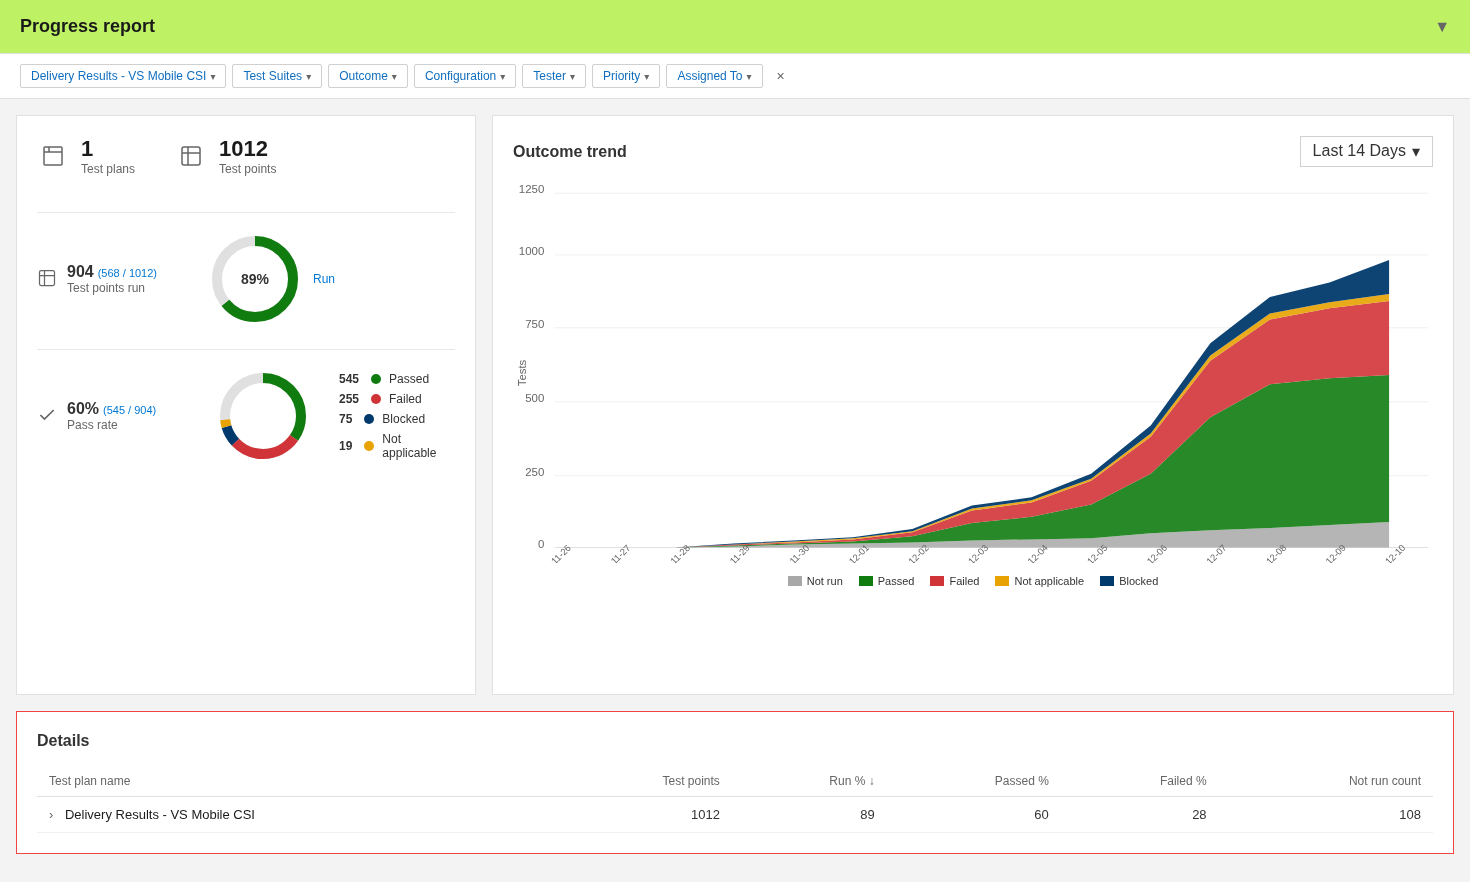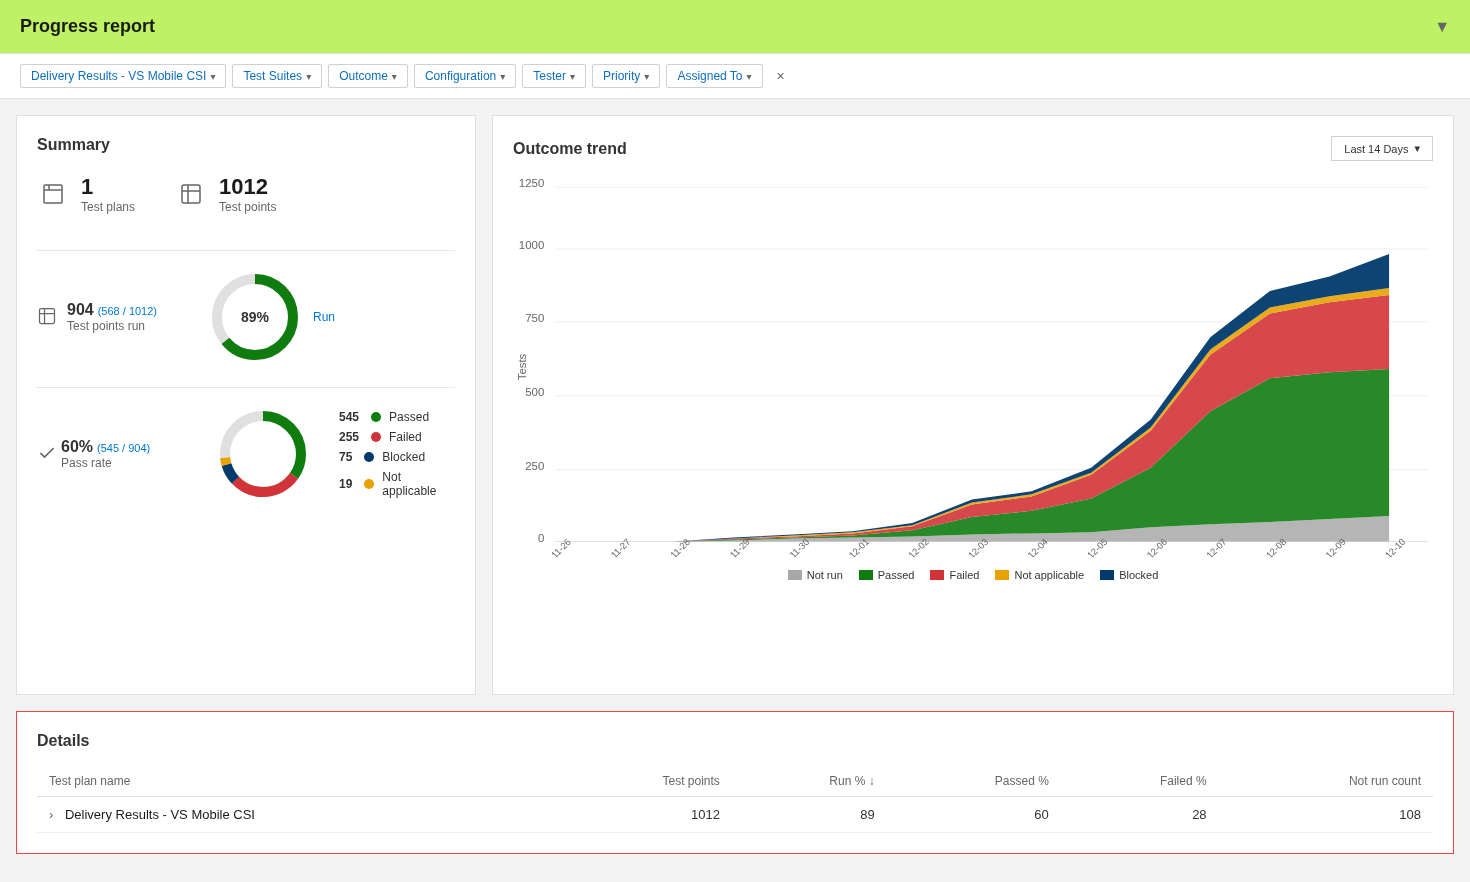--- a/index.html
+++ b/index.html
@@ -33,21 +33,21 @@
     .donut-center { position: absolute; top: 50%; left: 50%; transform: translate(-50%, -50%); text-align: center; font-size: 16px; font-weight: 600; }
     
     .legend { display: flex; flex-direction: column; gap: 6px; margin-left: 10px; }
     .legend-item { display: flex; align-items: center; gap: 8px; font-size: 12px; }
     .legend-dot { width: 10px; height: 10px; border-radius: 50%; flex-shrink: 0; }
     .legend-count { font-weight: 600; margin-right: 4px; }
     
     .outcome-panel { background: #fff; border: 1px solid #e0e0e0; padding: 20px; flex: 1; }
     .outcome-header { display: flex; justify-content: space-between; align-items: center; margin-bottom: 16px; }
     .outcome-title { font-size: 16px; font-weight: 600; }
-    .date-selector { display: flex; align-items: center; gap: 6px; padding: 5px 12px; border: 1px solid #d0d0d0; font-size: 11px; cursor: pointer; background: #fff; margin-left: 44px; }
+    .date-selector { display: flex; align-items: flex-start; gap: 6px; padding: 5px 12px; border: 1px solid #d0d0d0; font-size: 16px; cursor: pointer; background: #fff; margin-left: 44px; }
     
     .chart-area { width: 100%; height: 380px; position: relative; }
     
     .chart-legend { display: flex; gap: 16px; justify-content: center; margin-top: 12px; flex-wrap: wrap; }
     .chart-legend-item { display: flex; align-items: center; gap: 5px; font-size: 11px; }
     .chart-legend-color { width: 14px; height: 10px; }
     
     .details-panel { background: #fff; border: 1px solid #ef4444; padding: 20px; }
     .details-title { font-size: 16px; font-weight: 600; margin-bottom: 16px; }
     
@@ -101,21 +101,20 @@
     <span class="chevron">▾</span>
   </div>
   <span class="filter-close">×</span>
 </div>
 
 <div class="main-content">
 
   <div class="top-row">
 
     <div class="summary-panel">
-      <div class="summary-title">Summary</div>
 
       <div style="display:flex; gap:40px; margin-bottom:16px;">
         <div class="summary-stat">
           <div class="stat-icon">
             <svg width="24" height="24" viewBox="0 0 24 24" fill="none" stroke="#666" stroke-width="1.5">
               <rect x="3" y="3" width="18" height="18" rx="1"></rect>
               <line x1="3" y1="8" x2="21" y2="8"></line>
               <line x1="8" y1="3" x2="8" y2="8"></line>
             </svg>
           </div>
@@ -162,21 +161,21 @@
             <circle cx="50" cy="50" r="38" fill="none" stroke="#107c10" stroke-width="10" stroke-dasharray="213 239" stroke-dashoffset="60" transform="rotate(-90 50 50)"></circle>
           </svg>
           <div class="donut-center" style="font-size:14px; font-weight:600;">89%</div>
         </div>
         <div style="font-size:12px; color:#0078d4; font-weight:500;">Run</div>
       </div>
 
       <hr class="divider">
 
       <div class="pass-donut-wrapper">
-        <div style="display:flex; align-items:center; gap:4px; flex:0 0 160px;">
+        <div style="display:flex; align-items:center; gap:10px; flex:0 0 160px;">
           <div style="color:#666;">
             <svg width="20" height="20" viewBox="0 0 24 24" fill="none" stroke="#666" stroke-width="2">
               <polyline points="20 6 9 17 4 12"></polyline>
             </svg>
           </div>
           <div>
             <div style="display:flex; align-items:baseline; gap:4px;">
               <span style="font-size:16px; font-weight:600;">60%</span>
               <span style="font-size:11px; color:#0078d4;">(545 / 904)</span>
             </div>

